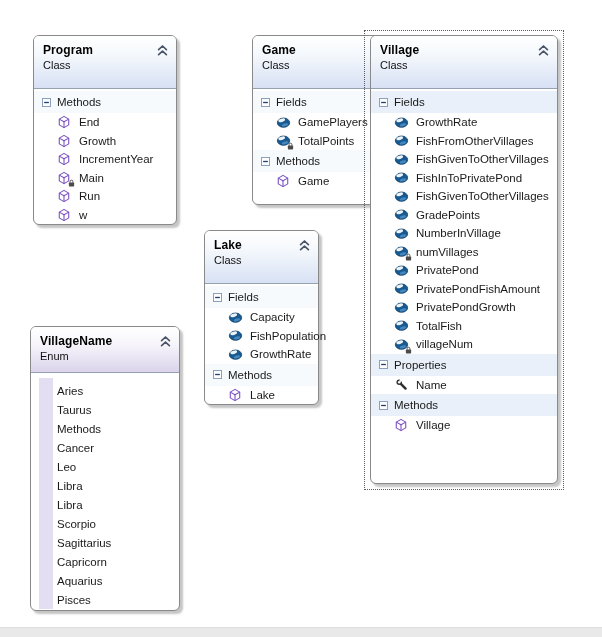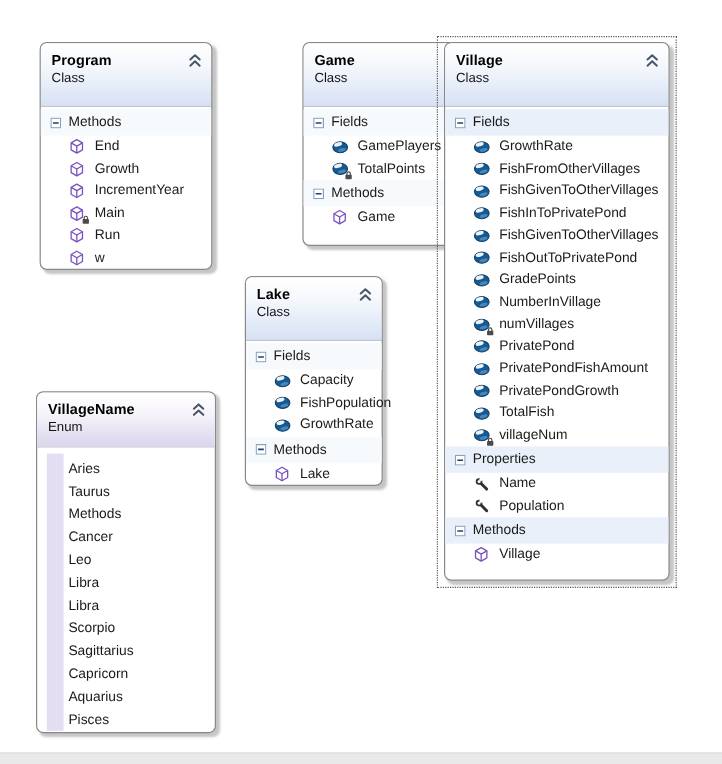--- a/index.html
+++ b/index.html
@@ -290,30 +290,20 @@
           <span class="mname">FishGivenToOtherVillages</span>
         </div>
         <div class="member">
           <span class="micon">
             <svg width="15" height="13" viewBox="0 0 16 14">
               <ellipse cx="8" cy="7.2" rx="6.6" ry="5" fill="#175a92" stroke="#0d3e68" stroke-width="0.9"></ellipse>
               <ellipse cx="9.6" cy="9.6" rx="3.6" ry="1.5" fill="#4d8fc4" opacity="0.85" transform="rotate(-14 9.6 9.6)"></ellipse>
               <ellipse cx="6.1" cy="4.6" rx="3.7" ry="1.8" fill="#ffffff" opacity="0.92" transform="rotate(-16 6.1 4.6)"></ellipse>
             </svg>
           </span>
-          <span class="mname">FishOutToPrivatePond</span>
-        </div>
-        <div class="member">
-          <span class="micon">
-            <svg width="15" height="13" viewBox="0 0 16 14">
-              <ellipse cx="8" cy="7.2" rx="6.6" ry="5" fill="#175a92" stroke="#0d3e68" stroke-width="0.9"></ellipse>
-              <ellipse cx="9.6" cy="9.6" rx="3.6" ry="1.5" fill="#4d8fc4" opacity="0.85" transform="rotate(-14 9.6 9.6)"></ellipse>
-              <ellipse cx="6.1" cy="4.6" rx="3.7" ry="1.8" fill="#ffffff" opacity="0.92" transform="rotate(-16 6.1 4.6)"></ellipse>
-            </svg>
-          </span>
           <span class="mname">GradePoints</span>
         </div>
         <div class="member">
           <span class="micon">
             <svg width="15" height="13" viewBox="0 0 16 14">
               <ellipse cx="8" cy="7.2" rx="6.6" ry="5" fill="#175a92" stroke="#0d3e68" stroke-width="0.9"></ellipse>
               <ellipse cx="9.6" cy="9.6" rx="3.6" ry="1.5" fill="#4d8fc4" opacity="0.85" transform="rotate(-14 9.6 9.6)"></ellipse>
               <ellipse cx="6.1" cy="4.6" rx="3.7" ry="1.8" fill="#ffffff" opacity="0.92" transform="rotate(-16 6.1 4.6)"></ellipse>
             </svg>
           </span>
@@ -397,31 +387,20 @@
         <div class="member">
           <span class="micon">
             <svg width="13" height="13" viewBox="0 0 16 16">
               <line x1="7.2" y1="7.2" x2="13" y2="13" stroke="#2f2f2f" stroke-width="3" stroke-linecap="round"></line>
               <circle cx="5.2" cy="5.2" r="3.4" fill="#2f2f2f"></circle>
               <circle cx="5.2" cy="5.2" r="1.6" fill="#ffffff"></circle>
               <rect x="3.7" y="-0.9" width="3" height="4.7" fill="#ffffff" transform="rotate(45 5.2 5.2)"></rect>
             </svg>
           </span>
           <span class="mname">Name</span>
-        </div>
-        <div class="member">
-          <span class="micon">
-            <svg width="13" height="13" viewBox="0 0 16 16">
-              <line x1="7.2" y1="7.2" x2="13" y2="13" stroke="#2f2f2f" stroke-width="3" stroke-linecap="round"></line>
-              <circle cx="5.2" cy="5.2" r="3.4" fill="#2f2f2f"></circle>
-              <circle cx="5.2" cy="5.2" r="1.6" fill="#ffffff"></circle>
-              <rect x="3.7" y="-0.9" width="3" height="4.7" fill="#ffffff" transform="rotate(45 5.2 5.2)"></rect>
-            </svg>
-          </span>
-          <span class="mname">Population</span>
         </div>
         <div class="sect">
           <span class="expander"><svg width="9" height="9" viewBox="0 0 9 9">
               <rect x="0.5" y="0.5" width="8" height="8" fill="#ffffff" stroke="#8aa0bd"></rect>
               <line x1="2.1" y1="4.5" x2="6.9" y2="4.5" stroke="#1e3f74" stroke-width="1.3"></line>
             </svg></span>
           <span class="sect-label">Methods</span>
         </div>
         <div class="member">
           <span class="micon">

